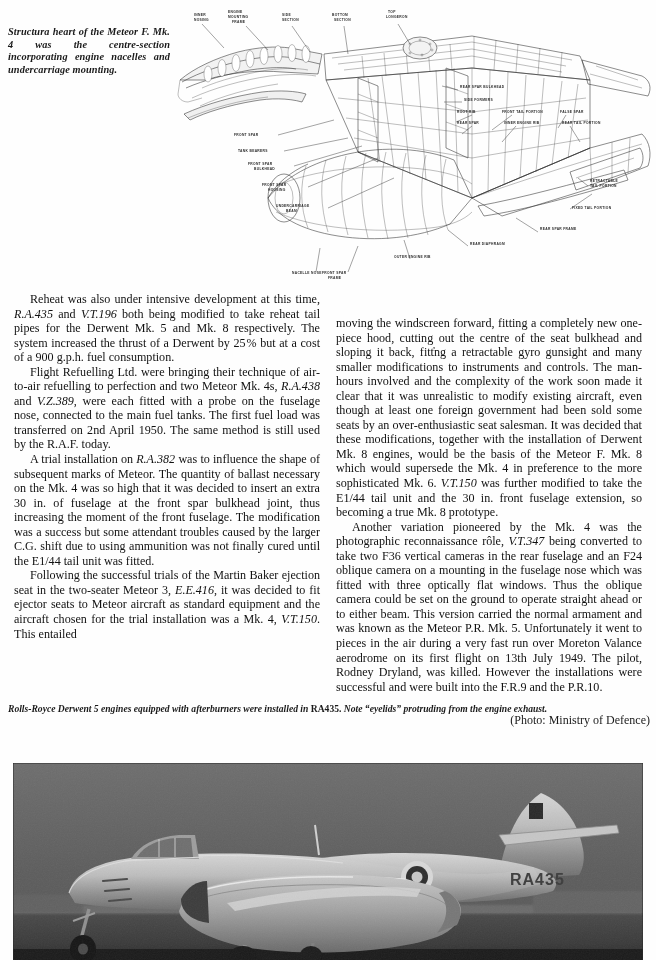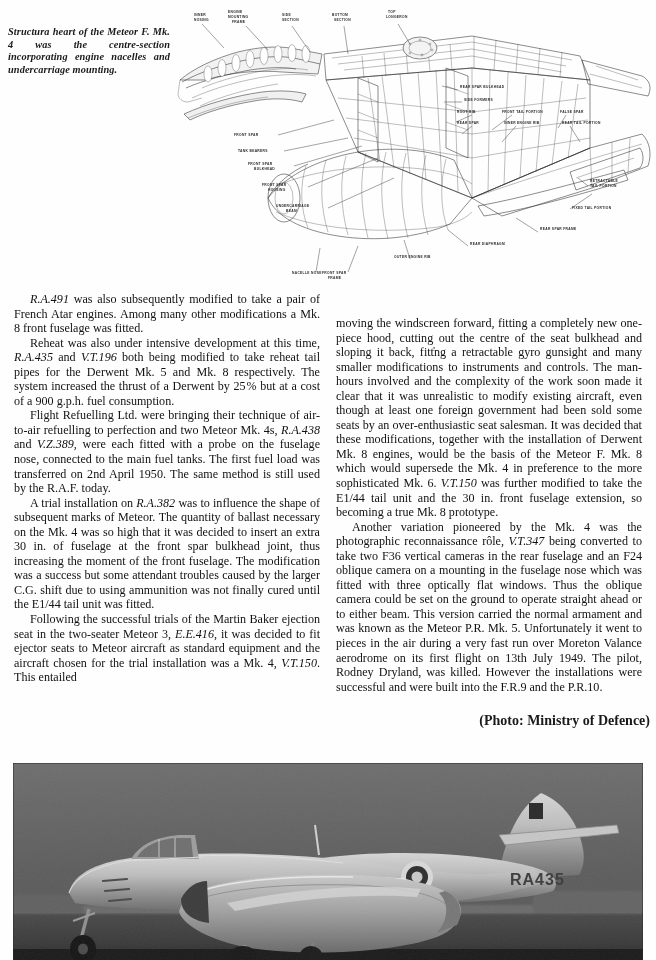--- a/index.html
+++ b/index.html
@@ -54,22 +54,22 @@
   
   .photo-caption{
     position:absolute;left:8px;top:703px;width:642px;
     font-style:italic;font-weight:bold;
     font-size:9.6px;line-height:11.4px;
     text-align:left;color:#1a1a1a;
   }
   .photo-caption .roman{font-style:normal;font-weight:bold;}
   .photo-credit{
     position:absolute;right:6px;top:714.5px;
-    font-style:normal;font-weight:bold;
-    font-size:14px;line-height:11.4px;color:#1a1a1a;
+    font-style:normal;font-weight:normal;
+    font-size:12px;line-height:11.4px;color:#1a1a1a;
   }
 
   
   .photo{
     position:absolute;left:13px;top:727px;width:630px;height:218px;
     overflow:hidden;background:#4c4c4c;margin-top:36px;
   }
   .photo svg{display:block;width:630px;height:218px;}
 </style>
 </head>
@@ -305,33 +305,35 @@
           <text class="lbl" x="150" y="272">FRONT SPAR</text>
           <text class="lbl" x="156" y="277">FRAME</text>
         </g>
       </svg>
     </div>
   </div>
 
   <div class="columns">
 
     <div class="col left">
-      <p class="first"><i>R.A.491</i> was also subsequently modified to take a pair of French Atar engines. Among many other modifications a Mk. 8 front fuselage was fitted.</p>
       <p>Reheat was also under intensive development at this time, <i>R.A.435</i> and <i>V.T.196</i> both being modified to take reheat tail pipes for the Derwent Mk. 5 and Mk. 8 respectively. The system increased the thrust of a Derwent by 25 % but at a cost of a 900 g.p.h. fuel consumption.</p>
       <p>Flight Refuelling Ltd. were bringing their technique of air-to-air refuelling to perfection and two Meteor Mk. 4s, <i>R.A.438</i> and <i>V.Z.389</i>, were each fitted with a probe on the fuselage nose, connected to the main fuel tanks. The first fuel load was transferred on 2nd April 1950. The same method is still used by the R.A.F. today.</p>
       <p>A trial installation on <i>R.A.382</i> was to influence the shape of subsequent marks of Meteor. The quantity of ballast necessary on the Mk. 4 was so high that it was decided to insert an extra 30 in. of fuselage at the front spar bulkhead joint, thus increasing the moment of the front fuselage. The modification was a success but some attendant troubles caused by the larger C.G. shift due to using ammunition was not finally cured until the E1/44 tail unit was fitted.</p>
       <p>Following the successful trials of the Martin Baker ejection seat in the two-seater Meteor 3, <i>E.E.416</i>, it was decided to fit ejector seats to Meteor aircraft as standard equipment and the aircraft chosen for the trial installation was a Mk. 4, <i>V.T.150</i>. This entailed</p>
     </div>
 
     <div class="col right">
       <p style="text-indent:0">moving the windscreen forward, fitting a completely new one-piece hood, cutting out the centre of the seat bulkhead and sloping it back, fitt̓ng a retractable gyro gunsight and many smaller modifications to instruments and controls. The man-hours involved and the complexity of the work soon made it clear that it was unrealistic to modify existing aircraft, even though at least one foreign government had been sold some seats by an over-enthusiastic seat salesman. It was decided that these modifications, together with the installation of Derwent Mk. 8 engines, would be the basis of the Meteor F. Mk. 8 which would supersede the Mk. 4 in preference to the more sophisticated Mk. 6. <i>V.T.150</i> was further modified to take the E1/44 tail unit and the 30 in. front fuselage extension, so becoming a true Mk. 8 prototype.</p>
       <p>Another variation pioneered by the Mk. 4 was the photographic reconnaissance rôle, <i>V.T.347</i> being converted to take two F36 vertical cameras in the rear fuselage and an F24 oblique camera on a mounting in the fuselage nose which was fitted with three optically flat windows. Thus the oblique camera could be set on the ground to operate straight ahead or to either beam. This version carried the normal armament and was known as the Meteor P.R. Mk. 5. Unfortunately it went to pieces in the air during a very fast run over Moreton Valance aerodrome on its first flight on 13th July 1949. The pilot, Rodney Dryland, was killed. However the installations were successful and were built into the F.R.9 and the P.R.10.</p>
     </div>
   </div>
 
+  <div class="photo-caption">
+    <span>Rolls-Royce Derwent 5 engines equipped with afterburners were installed in </span><span class="roman">RA435.</span><span> Note “eyelids” protruding from the engine exhaust.</span>
+  </div>
   <div class="photo-credit">(Photo: Ministry of Defence)</div>
 
   <div class="photo">
     <svg viewBox="0 0 630 218" xmlns="http://www.w3.org/2000/svg">
       <defs>
         <linearGradient id="sky" x1="0" y1="0" x2="0" y2="1">
           <stop offset="0%" stop-color="#6e6e6e"></stop>
           <stop offset="55%" stop-color="#5d5d5d"></stop>
           <stop offset="100%" stop-color="#575757"></stop>
         </linearGradient>

